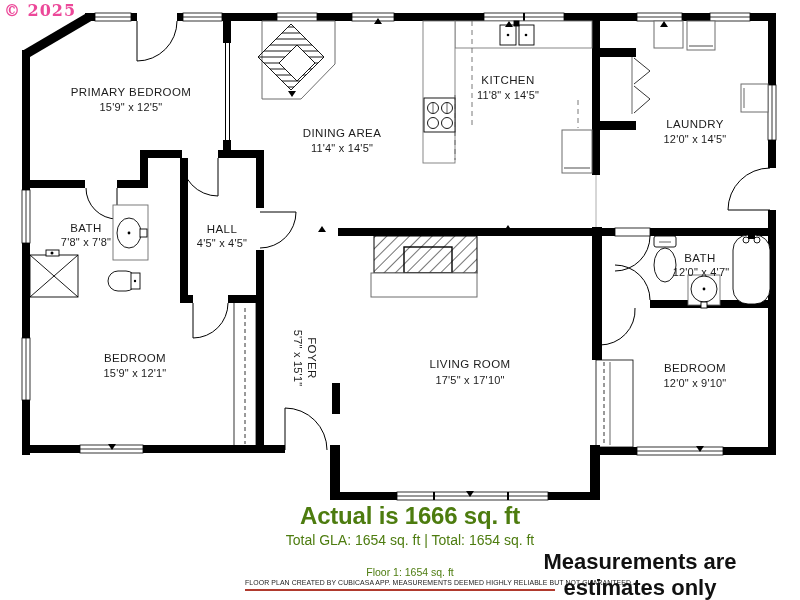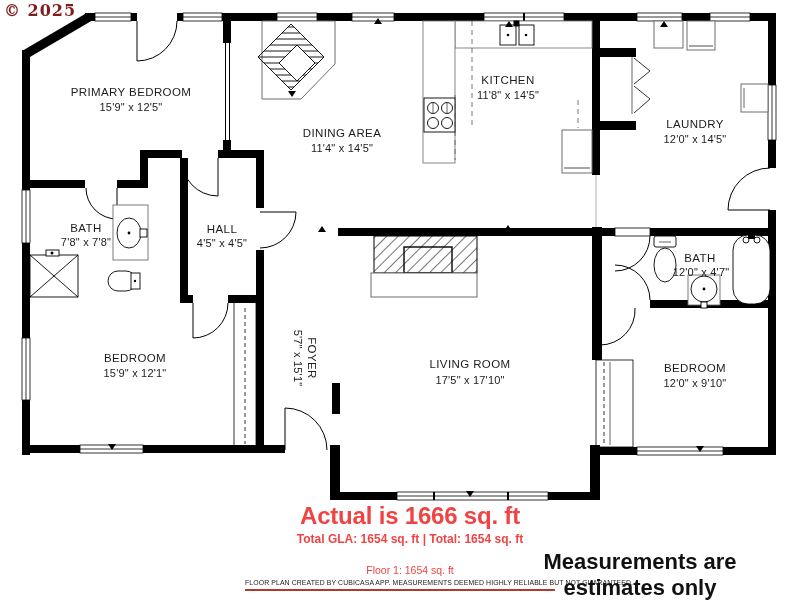--- a/index.html
+++ b/index.html
@@ -2,24 +2,24 @@
 <html><head>
 <meta charset="utf-8">
 <style>
   html,body{margin:0;padding:0;background:#ffffff;}
   #stage{position:relative;width:800px;height:600px;background:#ffffff;overflow:hidden;
          font-family:"Liberation Sans", sans-serif;}
   #plan-svg{position:absolute;left:0;top:0;}
   .room-name{font-family:"Liberation Sans",sans-serif;font-size:11.5px;fill:#1c1c1c;letter-spacing:.4px;}
   .room-dims{font-family:"Liberation Sans",sans-serif;font-size:11px;fill:#1c1c1c;letter-spacing:.2px;}
   .watermark{position:absolute;left:4px;top:1px;font-family:"DejaVu Serif",serif;
-             font-size:16px;font-weight:bold;color:#7f1d1d;letter-spacing:1px;}
-  .center-note{position:absolute;left:210px;top:502px;width:400px;text-align:center;color:#ef4444;}
+             font-size:16px;font-weight:bold;color:#ec4899;letter-spacing:1px;}
+  .center-note{position:absolute;left:210px;top:502px;width:400px;text-align:center;color:#4d7c0f;}
   .center-note .big{font-size:24px;font-weight:bold;line-height:1.13;letter-spacing:-0.2px;}
-  .center-note .mid{font-size:12px;font-weight:bold;margin-top:3px;text-align:center;}
+  .center-note .mid{font-size:14px;font-weight:normal;margin-top:3px;text-align:center;}
   .center-note .small{font-size:10.5px;margin-top:18px;}
   .disclaimer{position:absolute;left:245px;top:579px;width:320px;font-size:6.9px;
               letter-spacing:.1px;color:#1a1a1a;white-space:nowrap;}
   .red-line{position:absolute;left:245px;top:589px;width:310px;height:2px;background:#b03a2e;}
   .estimate-note{position:absolute;left:540px;top:549px;width:200px;text-align:center;
                  font-size:22px;font-weight:bold;color:#111;line-height:1.18;}
 </style>
 </head>
 <body>
 

